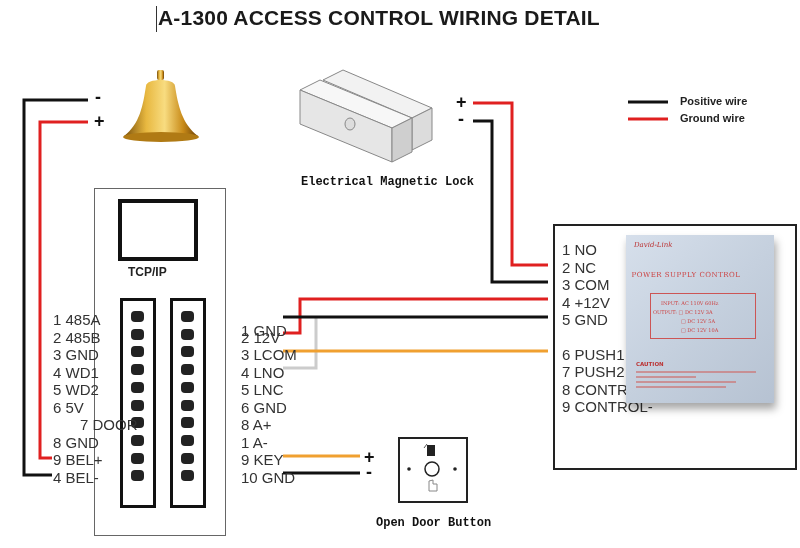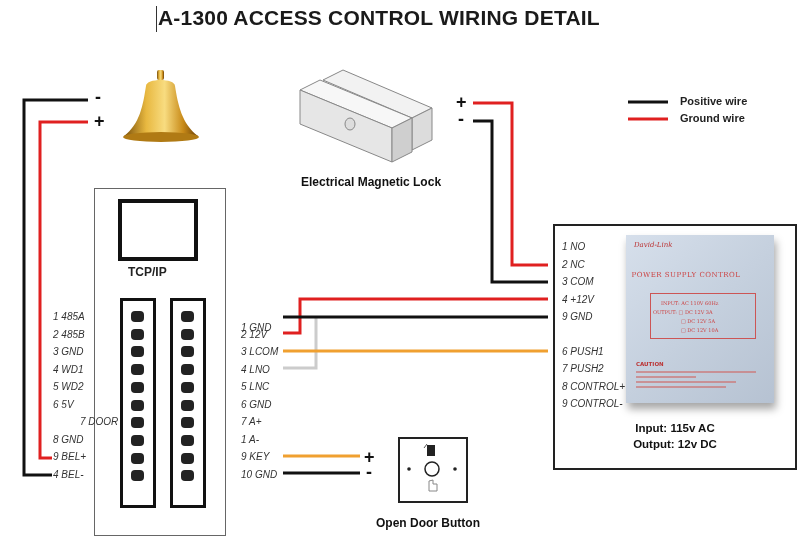--- a/index.html
+++ b/index.html
@@ -8,31 +8,31 @@
   .title { left: 158px; top: 6px; font-size: 21px; font-weight: bold; letter-spacing: 0.2px; color: #1a1a1a; white-space: nowrap; }
   .title-cursor { left: 156px; top: 6px; width: 1px; height: 26px; background: #333; }
   svg.wires { position: absolute; left: 0; top: 0; }
   .legend-label { font-size: 11px; font-weight: bold; color: #222; white-space: nowrap; }
   .pm { font-size: 18px; font-weight: bold; color: #111; line-height: 1; }
   .controller { left: 94px; top: 188px; width: 130px; height: 346px; border: 1.5px solid #666; background: #fff; }
   .rj45-box { left: 118px; top: 199px; width: 72px; height: 54px; border: 4px solid #111; background: #fff; }
   .tcp-label { left: 128px; top: 265px; font-size: 12px; font-weight: bold; white-space: nowrap; }
   .terminal-strip { width: 30px; height: 204px; border: 3px solid #111; background: #fff; }
   .pin { position: absolute; left: 8px; width: 13px; height: 11px; background: #222; border-radius: 4px; }
-  .pin-label { font-size: 10px; color: #333; white-space: nowrap; font-style: italic; }
+  .pin-label { font-size: 15px; color: #333; white-space: nowrap; }
   .psu { left: 553px; top: 224px; width: 240px; height: 242px; border: 2px solid #222; background: #fff; }
   .psu-device { left: 626px; top: 235px; width: 148px; height: 168px; background: linear-gradient(135deg, #d6dfeb 0%, #c5d0de 50%, #b6c2d2 100%); box-shadow: 2px 6px 8px rgba(0,0,0,0.35); }
   .psu-brand { left: 8px; top: 6px; font-family: "DejaVu Serif", serif; font-style: italic; font-size: 7px; color: #b33; }
   .psu-heading { left: 0; width: 120px; top: 36px; text-align: center; font-family: "DejaVu Serif", serif; font-size: 7px; color: #c44; letter-spacing: 0.5px; }
   .psu-spec-box { left: 24px; top: 58px; width: 104px; height: 44px; border: 1px solid #c55; }
   .psu-spec { font-family: "DejaVu Serif", serif; font-size: 5px; color: #c44; white-space: nowrap; }
   .psu-caution { left: 10px; top: 126px; font-family: "DejaVu Sans", sans-serif; font-size: 5.5px; font-weight: bold; color: #b33; }
   .psu-fine { left: 10px; height: 1.5px; background: #c77; opacity: 0.7; }
   .psu-io { font-size: 11.5px; font-weight: bold; color: #111; white-space: nowrap; left: 0; width: 240px; text-align: center; }
-  .comp-label { font-size: 12px; font-weight: bold; color: #111; white-space: nowrap; }
+  .comp-label { font-size: 12px; font-weight: bold; color: #111; white-space: nowrap; font-family: Liberation Mono, monospace; }
   .button-plate { left: 398px; top: 437px; width: 66px; height: 62px; border: 2px solid #222; background: #fff; }
 </style>
 </head>
 <body>
 
 <div class="abs title-cursor"></div>
 <div class="abs title">A-1300 ACCESS CONTROL WIRING DETAIL</div>
 
 <svg class="wires" width="800" height="548">
 
@@ -142,36 +142,34 @@
     <div class="abs pin-label" style="left: 53px; top: 451px;">9 BEL+</div>
     <div class="abs pin-label" style="left: 53px; top: 468.5px;">4 BEL-</div>
   </div>
 <div id="rightLabels">
     <div class="abs pin-label" style="left: 241px; top: 322px;">1 GND</div>
     <div class="abs pin-label" style="left: 241px; top: 328.5px;">2 12V</div>
     <div class="abs pin-label" style="left: 241px; top: 346px;">3 LCOM</div>
     <div class="abs pin-label" style="left: 241px; top: 363.5px;">4 LNO</div>
     <div class="abs pin-label" style="left: 241px; top: 381px;">5 LNC</div>
     <div class="abs pin-label" style="left: 241px; top: 398.5px;">6 GND</div>
-    <div class="abs pin-label" style="left: 241px; top: 416px;">7 A+</div>
+    <div class="abs pin-label" style="left: 241px; top: 416px;">8 A+</div>
     <div class="abs pin-label" style="left: 241px; top: 433.5px;">1 A-</div>
     <div class="abs pin-label" style="left: 241px; top: 451px;">9 KEY</div>
     <div class="abs pin-label" style="left: 241px; top: 468.5px;">10 GND</div>
   </div>
 
 <div class="abs psu">
-  <div class="abs psu-io" style="top:196px;">Input: 115v AC</div>
-  <div class="abs psu-io" style="top:212px;">Output: 12v DC</div>
 </div>
 <div id="psuLabels">
     <div class="abs pin-label" style="left: 562px; top: 241px;">1 NO</div>
     <div class="abs pin-label" style="left: 562px; top: 258.5px;">2 NC</div>
     <div class="abs pin-label" style="left: 562px; top: 276px;">3 COM</div>
     <div class="abs pin-label" style="left: 562px; top: 293.5px;">4 +12V</div>
-    <div class="abs pin-label" style="left: 562px; top: 311px;">9 GND</div>
+    <div class="abs pin-label" style="left: 562px; top: 311px;">5 GND</div>
     <div class="abs pin-label" style="left: 562px; top: 345.5px;">6 PUSH1</div>
     <div class="abs pin-label" style="left: 562px; top: 363px;">7 PUSH2</div>
     <div class="abs pin-label" style="left: 562px; top: 380.5px;">8 CONTROL+</div>
     <div class="abs pin-label" style="left: 562px; top: 398px;">9 CONTROL-</div>
   </div>
 <div class="abs psu-device">
   <div class="abs psu-brand">David-Link</div>
   <div class="abs psu-heading">POWER SUPPLY CONTROL</div>
   <div class="abs psu-spec-box">
     <div class="abs psu-spec" style="left:10px; top:6px;">INPUT: AC 110V 60Hz</div>

